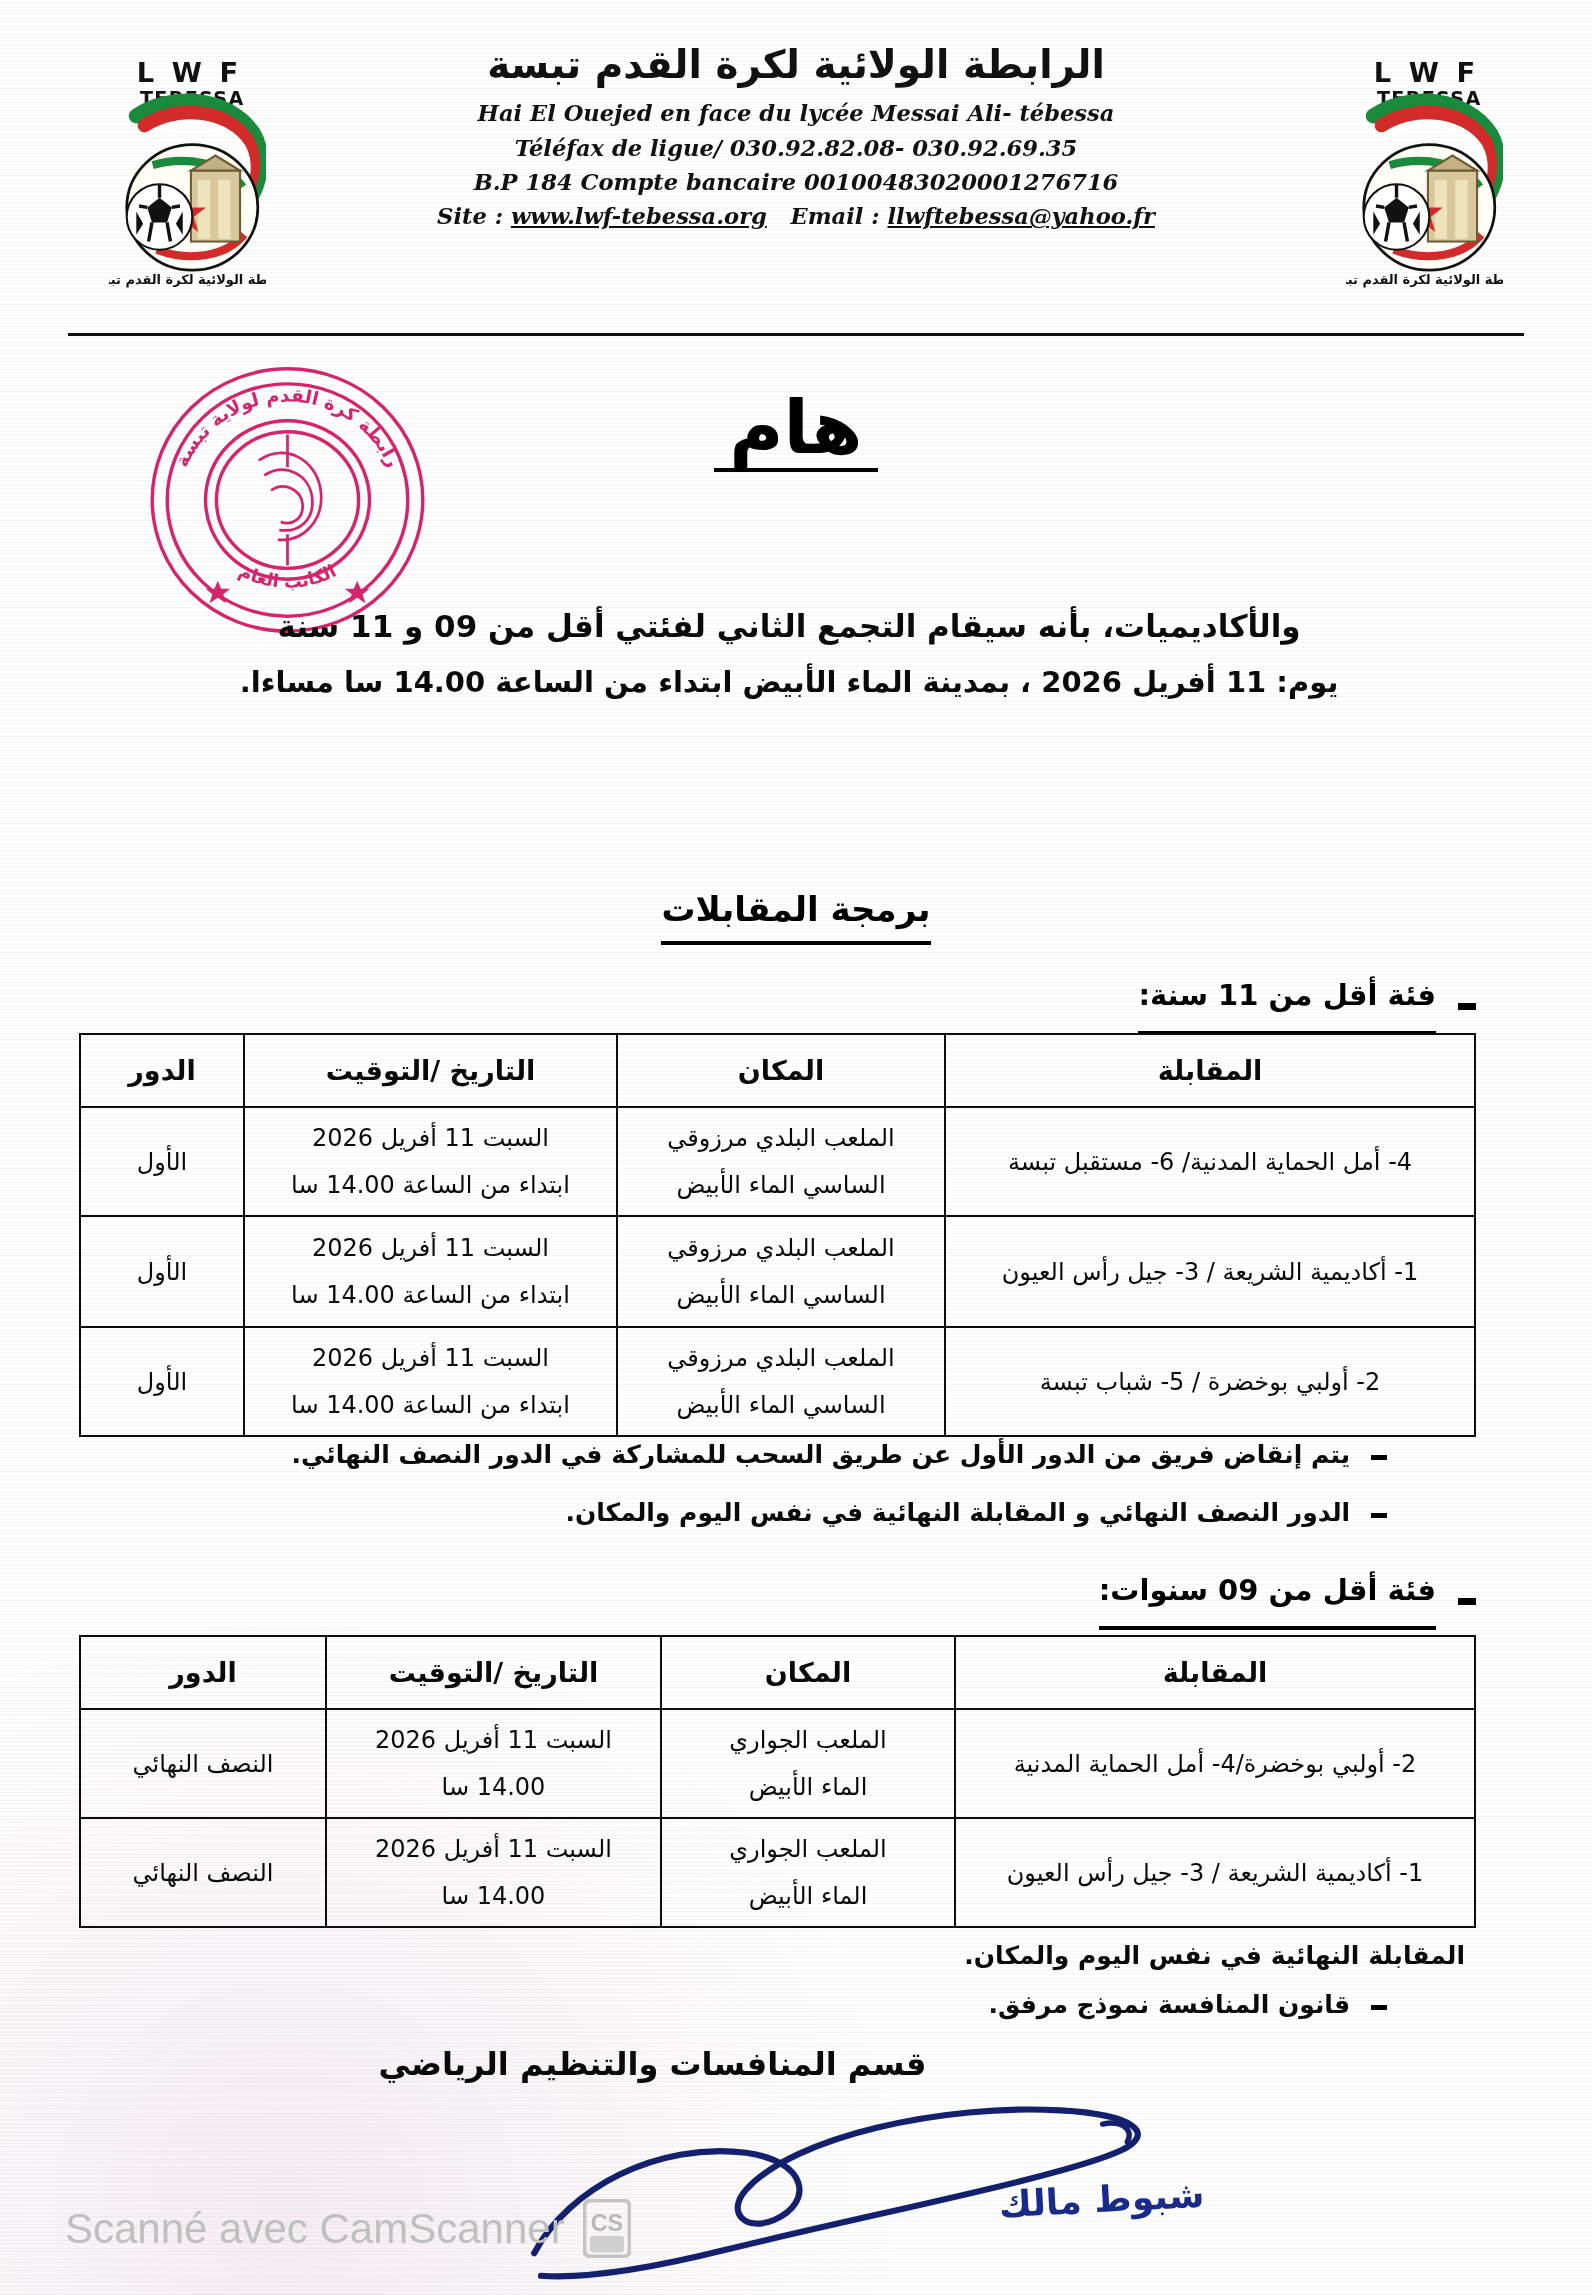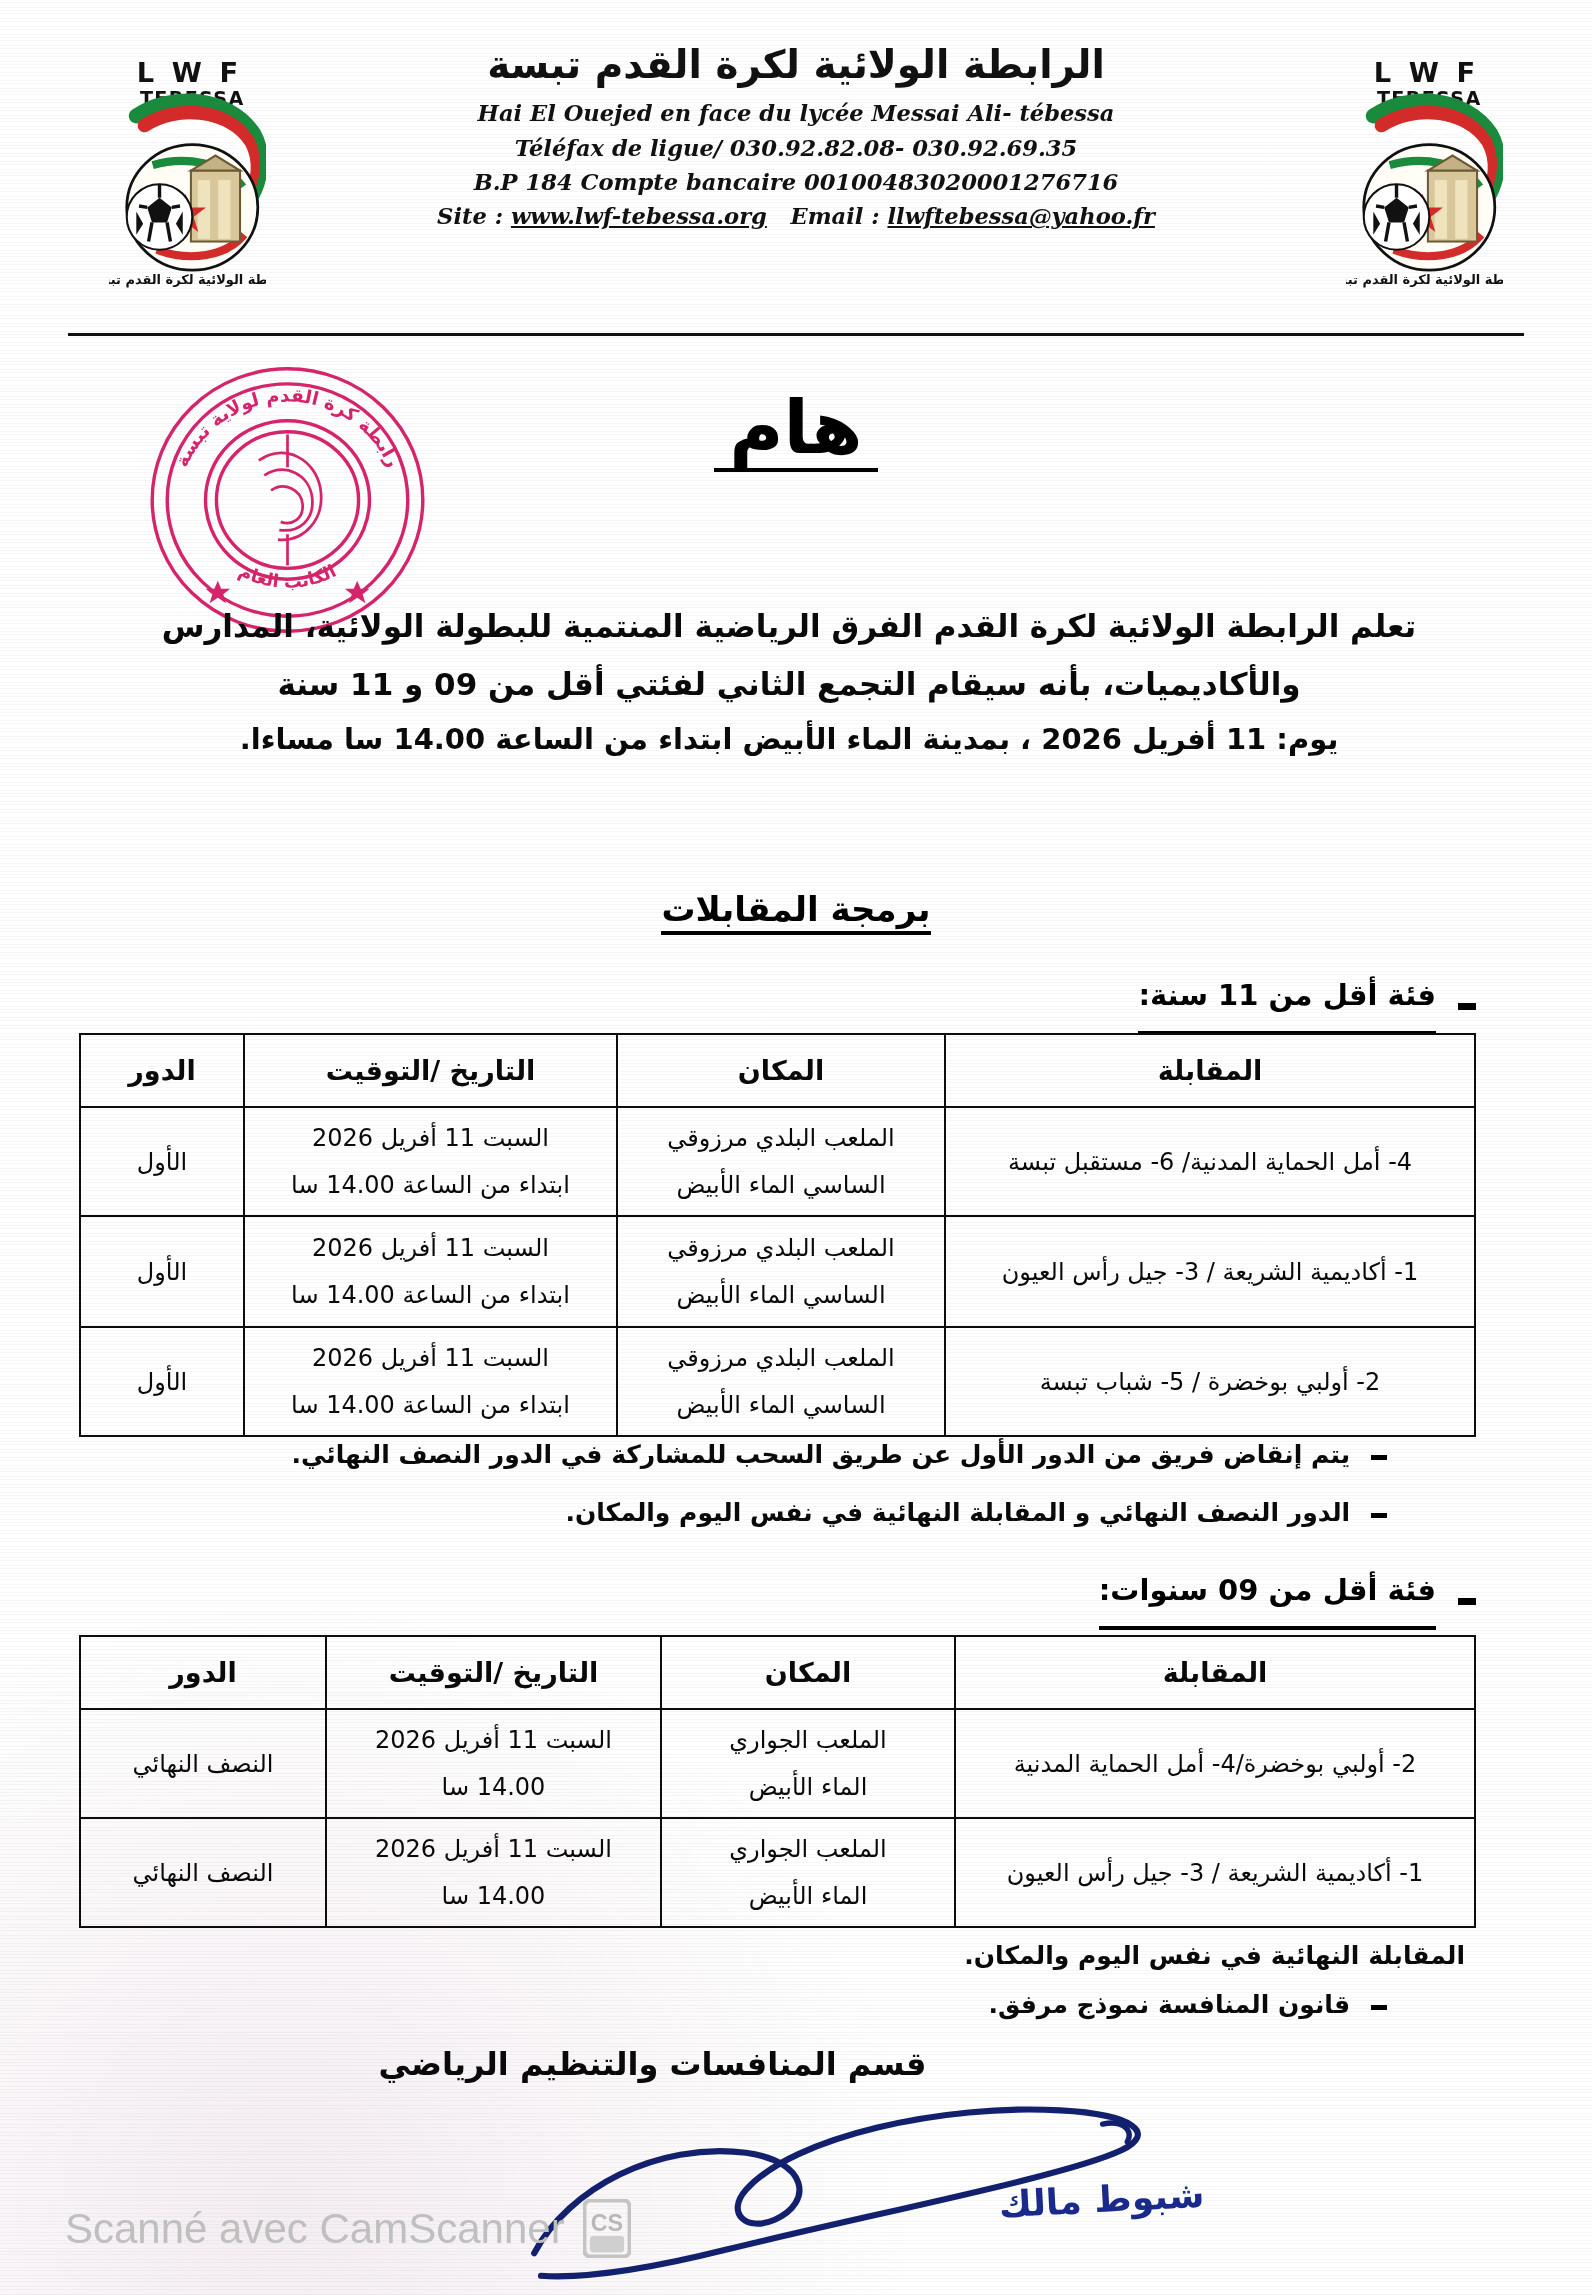--- a/index.html
+++ b/index.html
@@ -69,21 +69,21 @@
   }
   .bp.l1{font-size:31px;}
   .bp.l2{font-size:31px;}
   .bp.l3{font-size:29px;}
 
   .prog-title{
     position:absolute;top:889px;left:0;right:0;text-align:center;
     font-family:"DejaVu Sans",sans-serif;font-weight:bold;
     font-size:34px;color:#000;letter-spacing:-1.4px;direction:rtl;
   }
-  .prog-title span{border-bottom:4.1px solid #000;padding-bottom:2px;display:inline-block;}
+  .prog-title span{border-bottom:4.1px solid #000;padding-bottom:12px;display:inline-block;}
 
   
   .cat{
     position:absolute;direction:rtl;
     font-family:"DejaVu Sans",sans-serif;font-weight:bold;
     font-size:29px;color:#000;letter-spacing:-1.4px;
     display:flex;align-items:center;justify-content:flex-start;
   }
   .cat .dash{display:inline-block;width:18px;height:6.2px;background:#000;margin-left:22px;flex:none;}
   .cat .txt{border-bottom:4.1px solid #000;padding-bottom:19px;}
@@ -241,21 +241,20 @@
       <polygon points="312,318 317,330 330,330 320,338 324,351 312,343 300,351 304,338 294,330 307,330"></polygon>
     </g>
   </svg>
 </div>
 
 <div class="doc-title">
   <span>هام</span>
 </div>
 
 <div class="body-block">
-  <p class="bp l2">تعلم الرابطة الولائية لكرة القدم الفرق الرياضية المنتمية للبطولة الولائية، المدارس</p>
   <p class="bp l2">والأكاديميات، بأنه سيقام التجمع الثاني لفئتي أقل من 09 و 11 سنة</p>
   <p class="bp l3">يوم: 11 أفريل 2026 ، بمدينة الماء الأبيض ابتداء من الساعة 14.00 سا مساءا.</p>
 </div>
 
 <div class="prog-title">
   <span>برمجة المقابلات</span>
 </div>
 
 <div class="cat" style="top:978px; right:116px; width:568px;">
   <span class="dash"></span>

